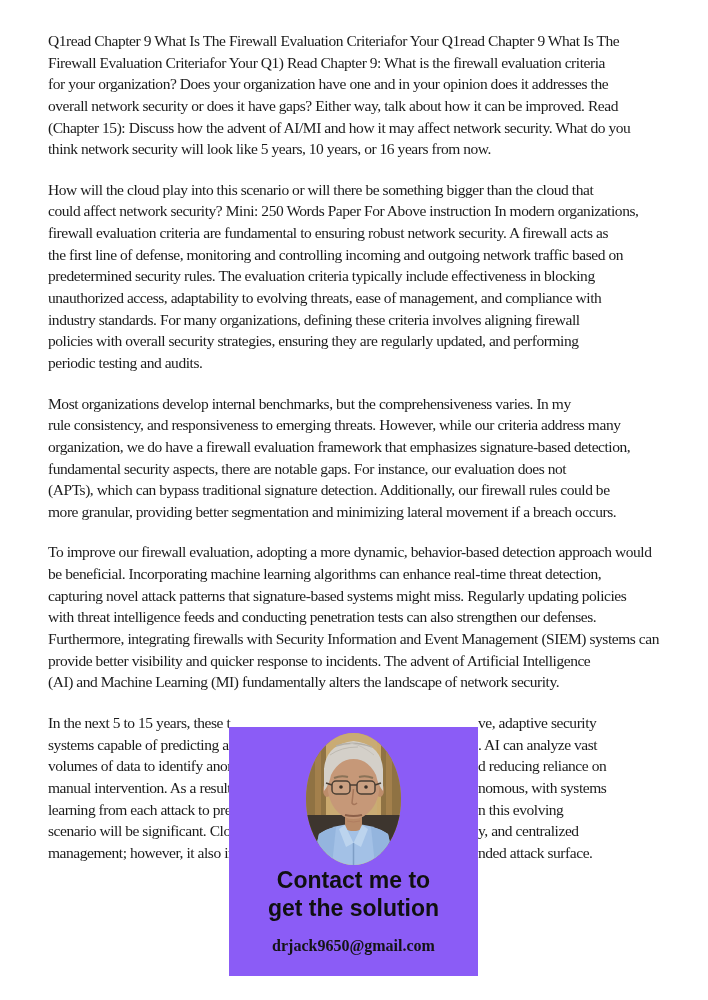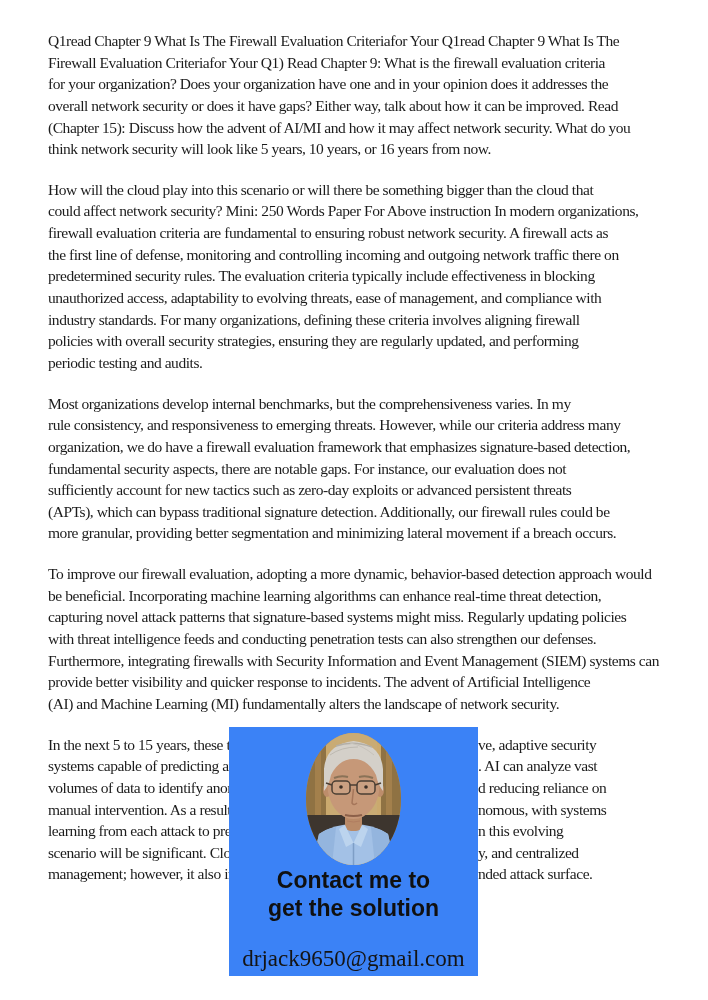--- a/index.html
+++ b/index.html
@@ -40,24 +40,24 @@
     font-family:"Liberation Sans", sans-serif;
     font-weight:bold;
     font-size:23px;
     line-height:28px;
     color:#101010;
     white-space:nowrap;
   }
   .contact-line.first{margin-top:1px;}
   .email-line{
     font-family:"Liberation Serif", serif;
-    font-weight:normal;
-    font-size:23px;
+    font-weight:bold;
+    font-size:16px;
     line-height:28px;
-    margin-top:23px;
+    margin-top:10px;
     color:#141414;
     white-space:nowrap;
   }
 </style>
 </head>
 <body>
 
 <div class="page">
 
   <div class="text-col">
@@ -66,33 +66,32 @@
         <div class="line">Firewall Evaluation Criteriafor Your Q1) Read Chapter 9: What is the firewall evaluation criteria</div>
         <div class="line">for your organization? Does your organization have one and in your opinion does it addresses the</div>
         <div class="line">overall network security or does it have gaps? Either way, talk about how it can be improved. Read</div>
         <div class="line">(Chapter 15): Discuss how the advent of AI/MI and how it may affect network security. What do you</div>
         <div class="line">think network security will look like 5 years, 10 years, or 16 years from now.</div>
       </div>
       <div class="para">
         <div class="line">How will the cloud play into this scenario or will there be something bigger than the cloud that</div>
         <div class="line">could affect network security? Mini: 250 Words Paper For Above instruction In modern organizations,</div>
         <div class="line">firewall evaluation criteria are fundamental to ensuring robust network security. A firewall acts as</div>
-        <div class="line">the first line of defense, monitoring and controlling incoming and outgoing network traffic there on</div>
+        <div class="line">the first line of defense, monitoring and controlling incoming and outgoing network traffic based on</div>
         <div class="line">predetermined security rules. The evaluation criteria typically include effectiveness in blocking</div>
         <div class="line">unauthorized access, adaptability to evolving threats, ease of management, and compliance with</div>
         <div class="line">industry standards. For many organizations, defining these criteria involves aligning firewall</div>
         <div class="line">policies with overall security strategies, ensuring they are regularly updated, and performing</div>
         <div class="line">periodic testing and audits.</div>
       </div>
       <div class="para">
         <div class="line">Most organizations develop internal benchmarks, but the comprehensiveness varies. In my</div>
         <div class="line">rule consistency, and responsiveness to emerging threats. However, while our criteria address many</div>
         <div class="line">organization, we do have a firewall evaluation framework that emphasizes signature-based detection,</div>
         <div class="line">fundamental security aspects, there are notable gaps. For instance, our evaluation does not</div>
-        <div class="line">sufficiently account for new tactics such as zero-day exploits or advanced persistent threats</div>
         <div class="line">(APTs), which can bypass traditional signature detection. Additionally, our firewall rules could be</div>
         <div class="line">more granular, providing better segmentation and minimizing lateral movement if a breach occurs.</div>
       </div>
       <div class="para">
         <div class="line">To improve our firewall evaluation, adopting a more dynamic, behavior-based detection approach would</div>
         <div class="line">be beneficial. Incorporating machine learning algorithms can enhance real-time threat detection,</div>
         <div class="line">capturing novel attack patterns that signature-based systems might miss. Regularly updating policies</div>
         <div class="line">with threat intelligence feeds and conducting penetration tests can also strengthen our defenses.</div>
         <div class="line">Furthermore, integrating firewalls with Security Information and Event Management (SIEM) systems can</div>
         <div class="line">provide better visibility and quicker response to incidents. The advent of Artificial Intelligence</div>
@@ -102,21 +101,21 @@
         <div class="line"><span class="frag-left">In the next 5 to 15 years, these t</span><span class="frag-right">ve, adaptive security</span></div>
         <div class="line"><span class="frag-left">systems capable of predicting ar</span><span class="frag-right">. AI can analyze vast</span></div>
         <div class="line"><span class="frag-left">volumes of data to identify anor</span><span class="frag-right">d reducing reliance on</span></div>
         <div class="line"><span class="frag-left">manual intervention. As a result</span><span class="frag-right">nomous, with systems</span></div>
         <div class="line"><span class="frag-left">learning from each attack to pre</span><span class="frag-right">n this evolving</span></div>
         <div class="line"><span class="frag-left">scenario will be significant. Clo</span><span class="frag-right">y, and centralized</span></div>
         <div class="line"><span class="frag-left">management; however, it also in</span><span class="frag-right">nded attack surface.</span></div>
       </div>
     </div>
 
-  <div class="overlay" style="background: #3b82f6;">
+  <div class="overlay" style="background: #8b5cf6;">
     <div class="photo-wrap">
       <svg width="95" height="132" viewBox="0 0 95 132" xmlns="http://www.w3.org/2000/svg" aria-hidden="true">
         <defs>
           <clipPath id="ovalClip">
             <ellipse cx="47.5" cy="66" rx="47.5" ry="66"></ellipse>
           </clipPath>
         </defs>
         <g clip-path="url(#ovalClip)">
 
           <rect x="0" y="0" width="95" height="132" fill="#bb9a64"></rect>

